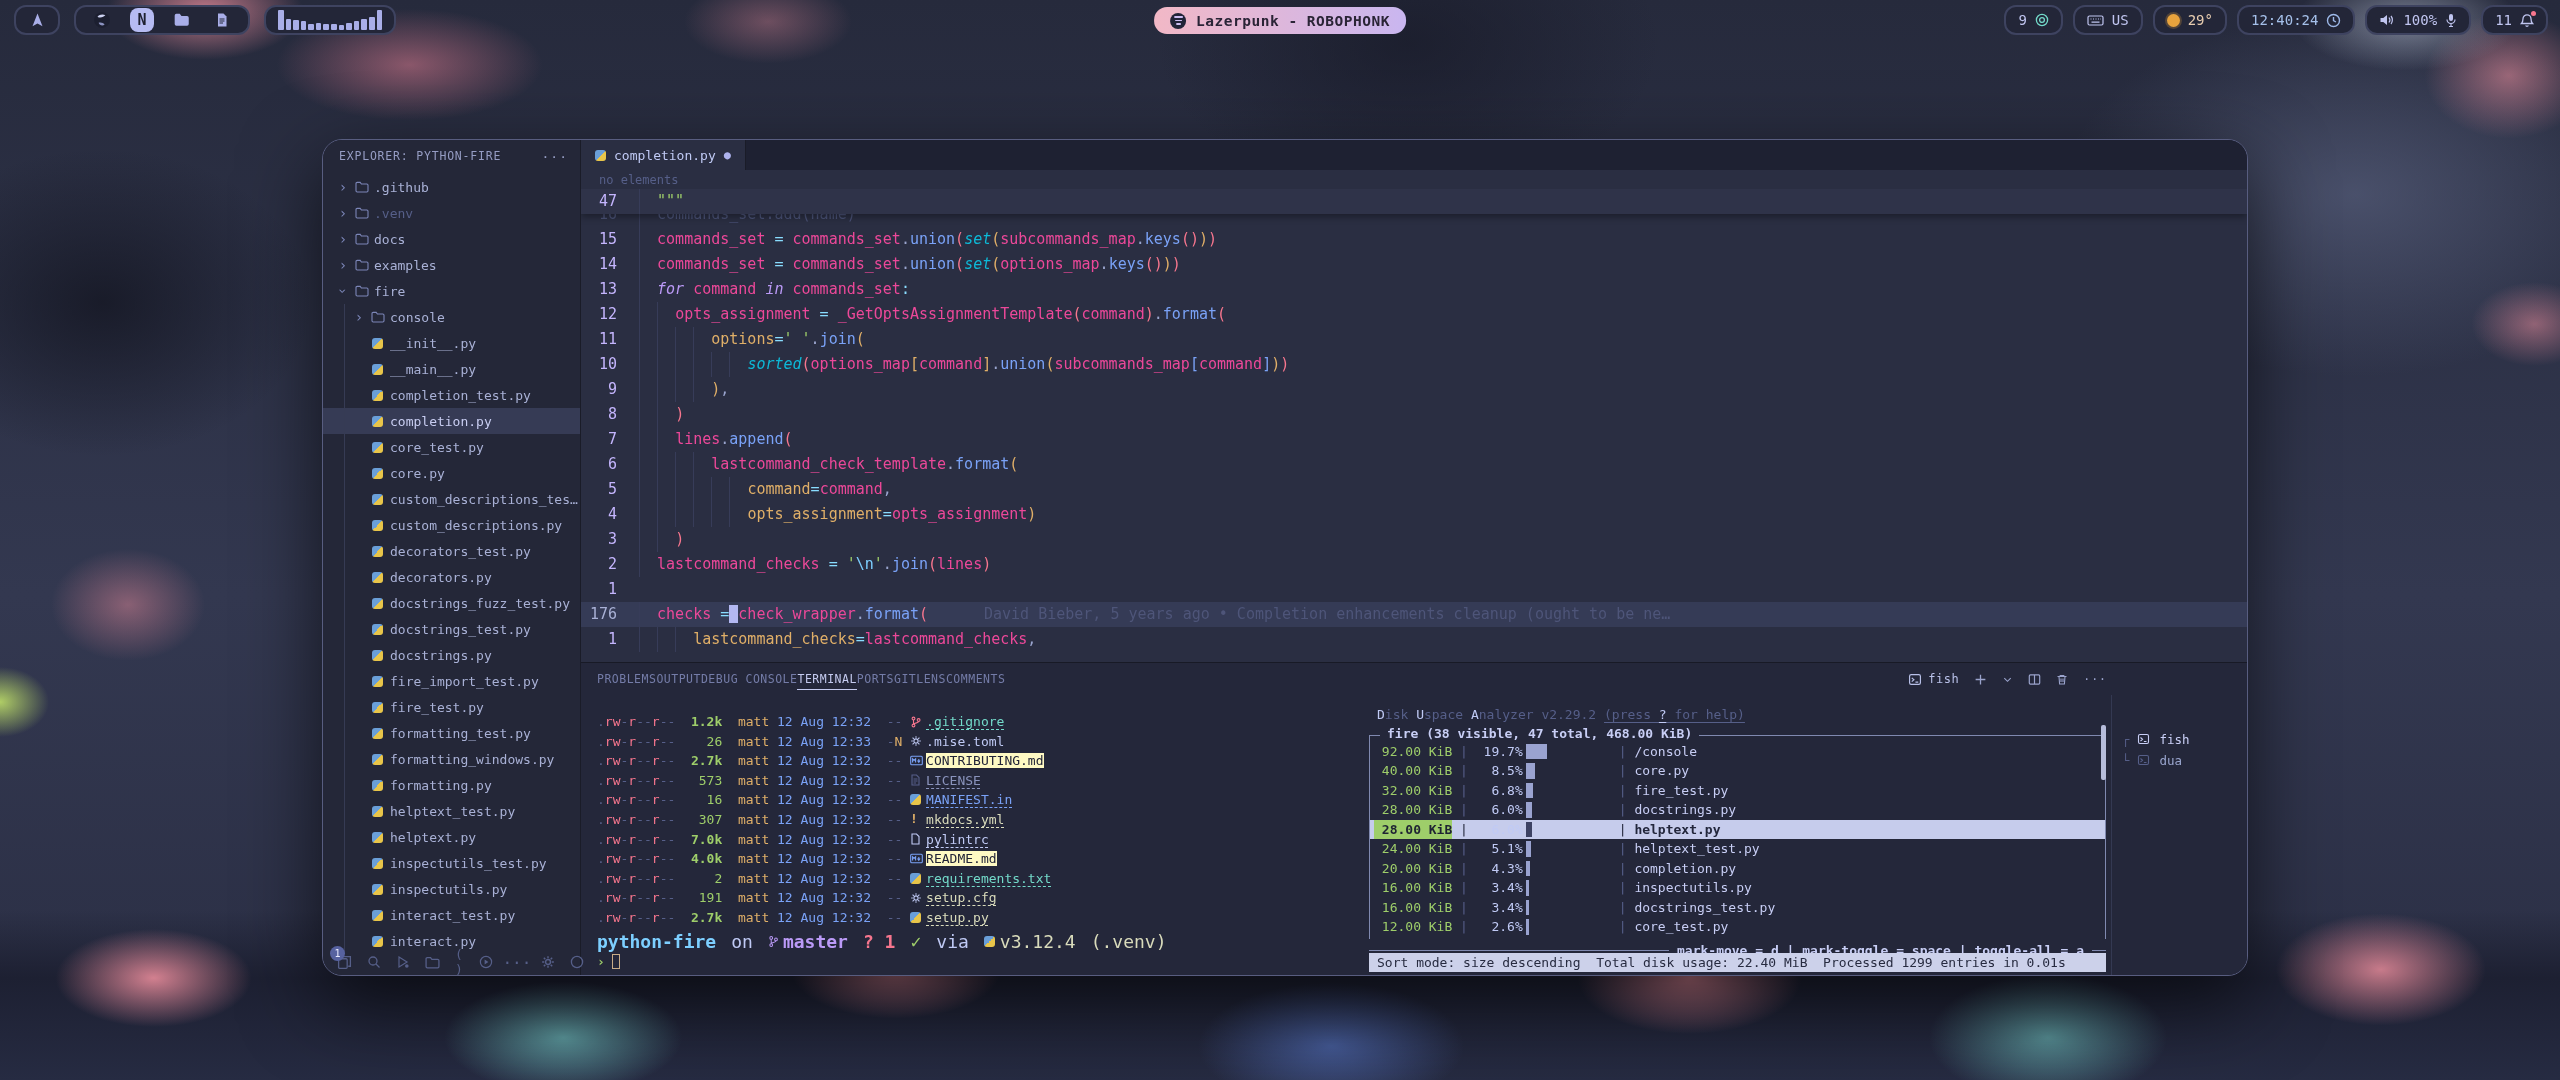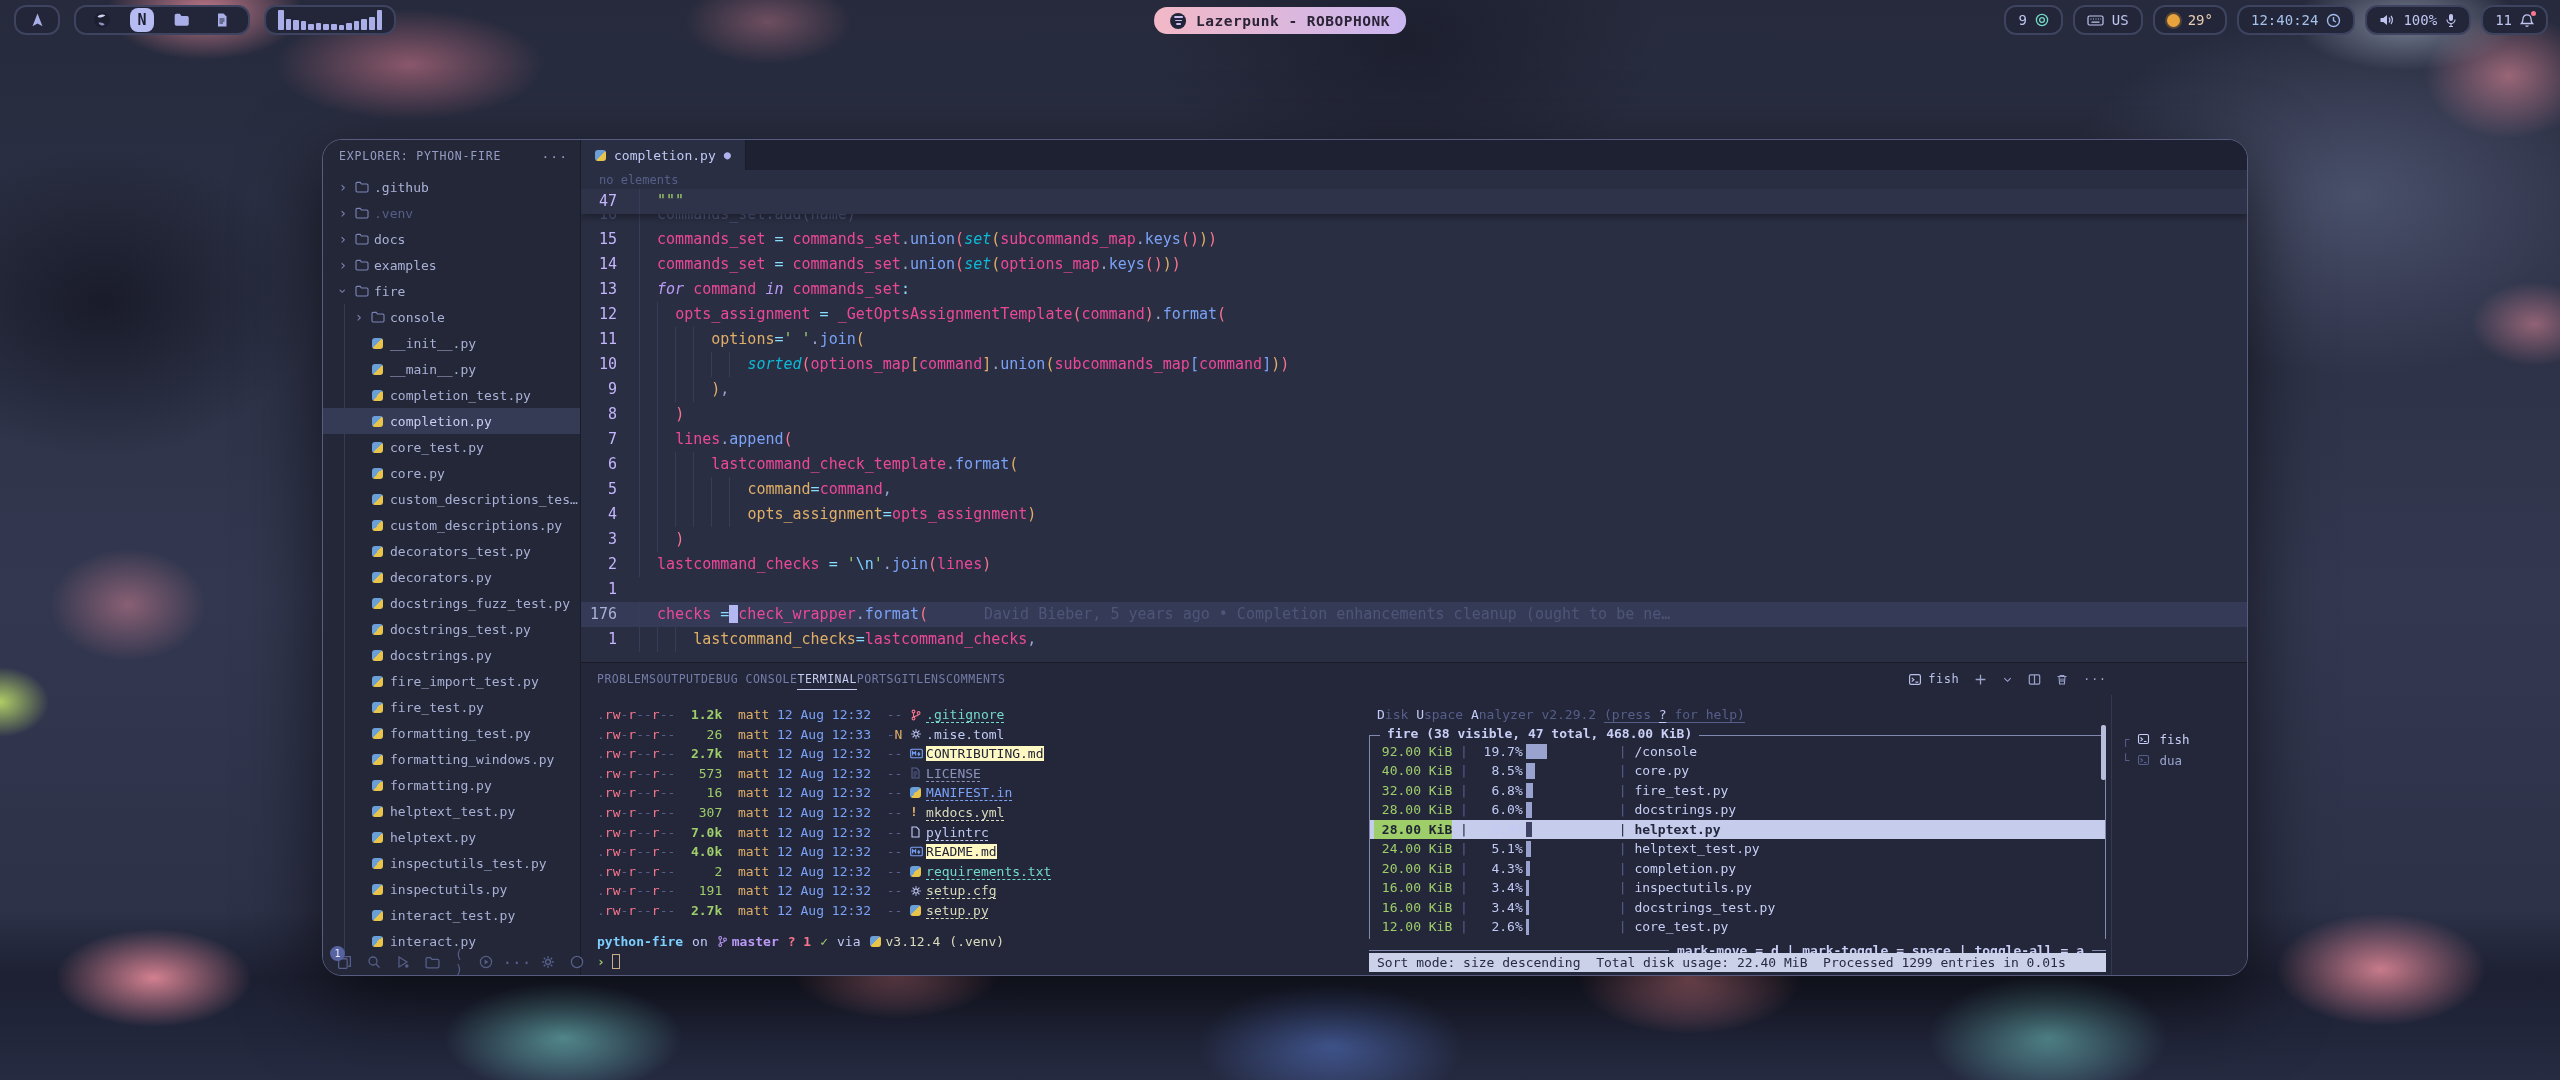--- a/index.html
+++ b/index.html
@@ -103,31 +103,31 @@
 .blame{color:#4e5579;margin-left:56px}
 
 #panel{flex:1;background:#24273a;border-top:1px solid #181a26;display:flex;flex-direction:column;min-height:0}
 #panel-tabs{height:32px;flex:none;display:flex;align-items:center;padding-left:16px;font-size:11.5px;letter-spacing:.5px;color:#747ca8;position:relative}
 .ptab{height:100%;display:flex;align-items:center;position:relative;cursor:default}
 .ptab.active{color:#c5cbf0}
 .ptab.active::after{content:"";position:absolute;left:0;right:0;bottom:5px;height:1px;background:#c5cbf0}
 #panel-actions{position:absolute;right:140px;top:0;height:100%;display:flex;align-items:center;gap:15px;color:#9aa3cc}
 #panel-actions .shell-label{display:flex;align-items:center;gap:6px;font-size:12px;color:#b8c0e8}
 #panel-body{flex:1;position:relative;min-height:0}
-#term-left{position:absolute;left:0;top:0;bottom:0;width:780px;padding:10px 0 0 16px;font-size:13px}
+#term-left{position:absolute;left:0;top:7px;bottom:0;width:780px;padding:10px 0 0 16px;font-size:13px}
 .lsr{white-space:pre;line-height:19.5px}
 .c-dim{color:#565f89}.c-red{color:#f7768e}.c-grn{color:#9ece6a}.c-grnb{color:#9ece6a;font-weight:bold}
 .c-yel{color:#e0af68}.c-blu{color:#7aa2f7}.c-fg{color:#c0caf5}
 .c-cream{color:#d9dbbb}.c-cyan{color:#7dcfff}.c-mag{color:#bb9af7}
 .lsico{display:inline-flex;width:16px;vertical-align:middle;transform:translateY(-1px)}
 .lsname.u{text-decoration:underline dashed;text-underline-offset:3px;text-decoration-thickness:1px}
 .n-teal{color:#73daca}.n-fg{color:#c0caf5}.n-dim{color:#8a93bc}.n-blue{color:#7aa2f7}.n-cream{color:#d9dbbb}
 .n-hl{background:#fef9c3;color:#222437}
 #prompt-block{position:absolute;left:16px;bottom:4px}
-#prompt1{display:flex;gap:9px;align-items:flex-end;line-height:19.5px;font-size:13px}
+#prompt1{display:flex;gap:15px;align-items:flex-end;line-height:19.5px;font-size:18px}
 #prompt2{line-height:19.5px;font-size:13px;display:flex;align-items:center;gap:7px}
 .psym{color:#9ece6a;font-weight:bold}
 .pcursor{display:inline-block;width:8px;height:15px;border:1px solid #c8ad88}
 
 #term-right{position:absolute;left:788px;top:0;bottom:0;width:737px;padding-top:10px;font-size:13px}
 #dua-header{line-height:19.5px;padding-left:8px}
 .dh-b{color:#c0caf5}.dh-m{color:#565f89}
 .dh-u{text-decoration:underline;text-underline-offset:3px}
 #duabox{position:relative;border:1px solid #8089b0;border-bottom:none;margin-top:10px;padding:6px 0 2px}
 #duatitle{position:absolute;top:-10px;left:10px;background:#24273a;padding:0 7px;font-weight:bold;color:#c8cef5}

